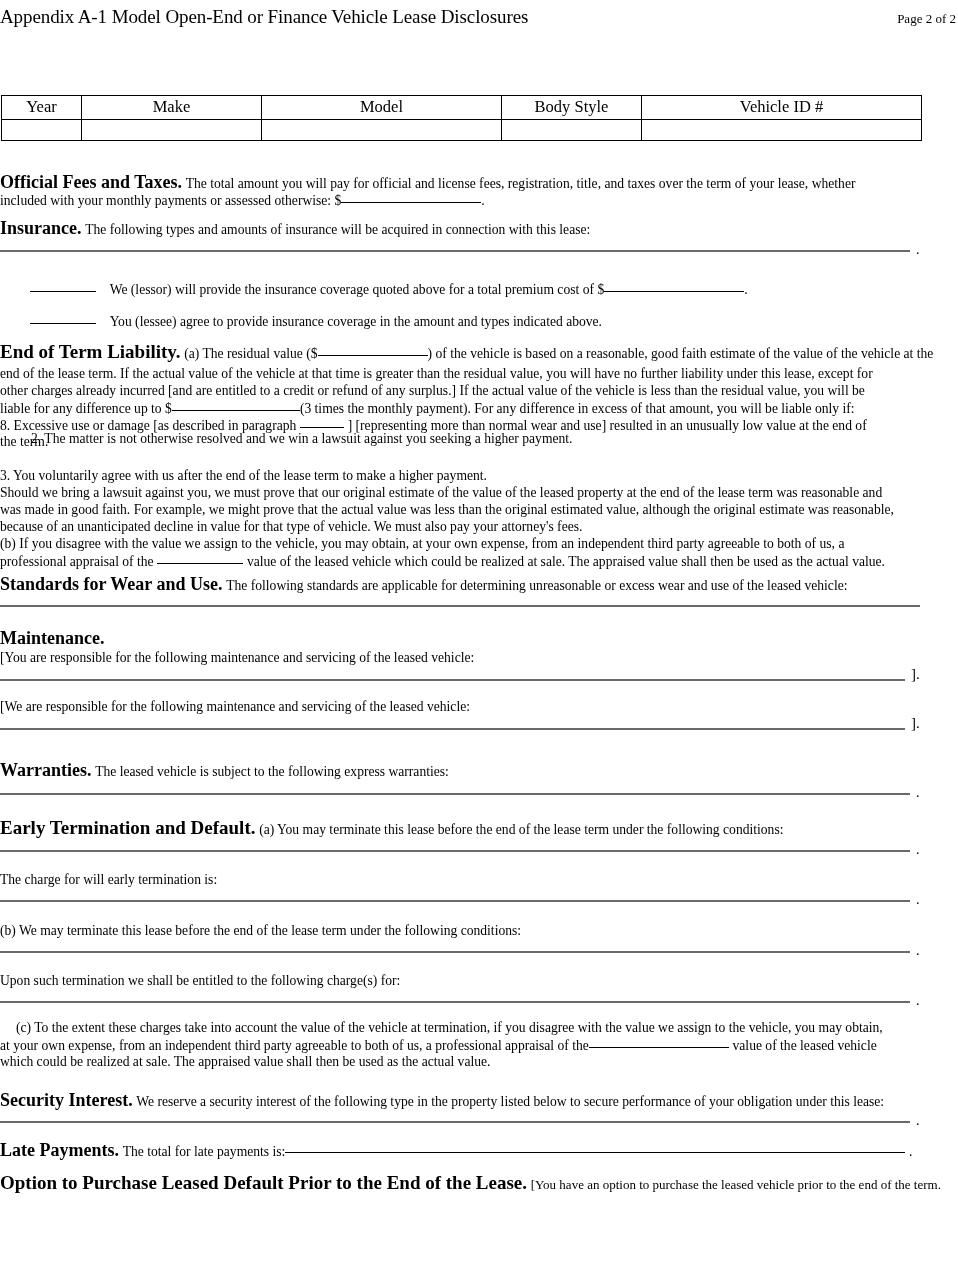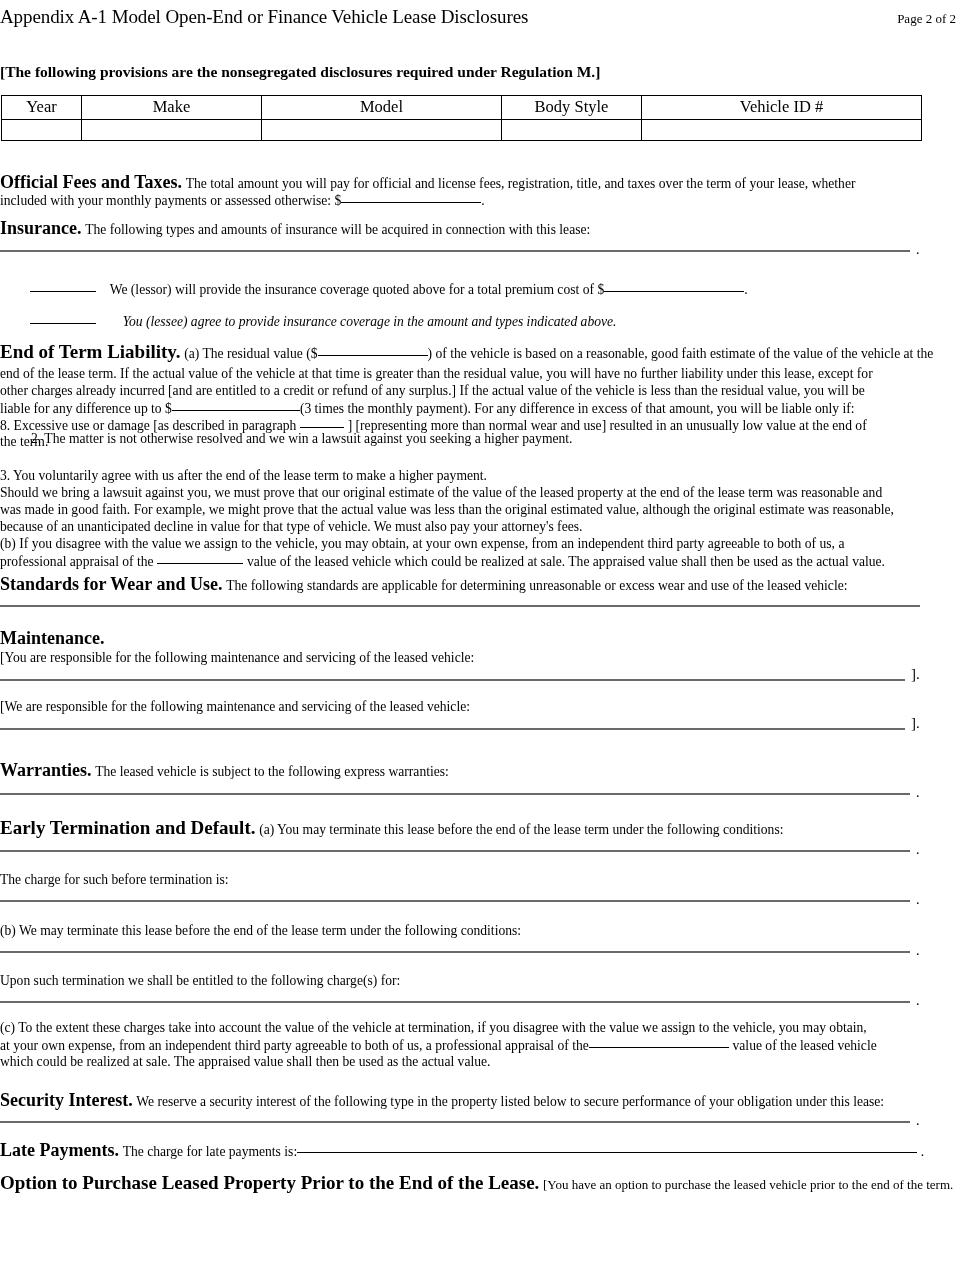--- a/index.html
+++ b/index.html
@@ -161,21 +161,20 @@
 </head>
 <body>
 
 <div class="page">
 
   <div class="doc-header">
     <div class="doc-title">Appendix A-1 Model Open-End or Finance Vehicle Lease Disclosures</div>
     <div class="page-number">Page 2 of 2</div>
   </div>
 
-  <div class="intro-note">[The following provisions are the nonsegregated disclosures required under Regulation M.]</div>
 
   <table class="vehicle-table">
     <colgroup>
       <col class="col-year">
         <col class="col-make">
         <col class="col-model">
         <col class="col-body">
         <col class="col-vin">
     </colgroup>
     <tbody>
@@ -210,21 +209,21 @@
   </div>
   <div class="rule rule-wide" style="top:250px;"></div>
   <div class="rule-dot" style="top:245px; left:916px;">.</div>
 
   <div class="block para" style="top:280px; left:30px;">
     <span class="indent-blank"></span>
     <span class="sm" style="margin-left:10px;">We (lessor) will provide the insurance coverage quoted above for a total premium cost of $</span><span class="blank b-xxl"></span><span class="sm">.</span>
   </div>
   <div class="block para" style="top:312px; left:30px;">
     <span class="indent-blank"></span>
-    <span class="sm" style="margin-left:23px;font-style:italic;">You (lessee) agree to provide insurance coverage in the amount and types indicated above.</span>
+    <span class="sm" style="margin-left:10px;">You (lessee) agree to provide insurance coverage in the amount and types indicated above.</span>
   </div>
 
   <div class="block para" style="top:344px; width:940px;">
     <span class="hd-lg">End of Term Liability.</span>
     <span class="sm">(a) The residual value ($</span><span class="blank b-lg"></span><span class="sm">) of the vehicle is based on a reasonable, good faith estimate of the value of the vehicle at the</span>
   </div>
   <div class="block para sm" style="top:366px; width:940px;">end of the lease term. If the actual value of the vehicle at that time is greater than the residual value, you will have no further liability under this lease, except for</div>
   <div class="block para sm" style="top:383px; width:940px;">other charges already incurred [and are entitled to a credit or refund of any surplus.] If the actual value of the vehicle is less than the residual value, you will be</div>
   <div class="block para" style="top:400px; width:940px;">
     <span class="sm">liable for any difference up to $</span><span class="blank b-xl"></span><span class="sm">(3 times the monthly payment). For any difference in excess of that amount, you will be liable only if:</span>
@@ -265,48 +264,48 @@
   <div class="rule rule-wide" style="top:793px;"></div>
   <div class="rule-dot" style="top:788px; left:916px;">.</div>
 
   <div class="block para" style="top:820px; width:940px;">
     <span class="hd-lg">Early Termination and Default.</span>
     <span class="sm">(a) You may terminate this lease before the end of the lease term under the following conditions:</span>
   </div>
   <div class="rule rule-wide" style="top:850px;"></div>
   <div class="rule-dot" style="top:845px; left:916px;">.</div>
 
-  <div class="block para sm" style="top:872px;">The charge for such before termination is:</div>
+  <div class="block para sm" style="top:872px;">The charge for will early termination is:</div>
   <div class="rule rule-wide" style="top:900px;"></div>
   <div class="rule-dot" style="top:895px; left:916px;">.</div>
 
   <div class="block para sm" style="top:923px; width:940px;">(b) We may terminate this lease before the end of the lease term under the following conditions:</div>
   <div class="rule rule-wide" style="top:951px;"></div>
   <div class="rule-dot" style="top:946px; left:916px;">.</div>
 
   <div class="block para sm" style="top:973px; width:940px;">Upon such termination we shall be entitled to the following charge(s) for:</div>
   <div class="rule rule-wide" style="top:1001px;"></div>
   <div class="rule-dot" style="top:996px; left:916px;">.</div>
 
-  <div class="block para sm" style="top:1020px; width:940px;">(c) To the extent these charges take into account the value of the vehicle at termination, if you disagree with the value we assign to the vehicle, you may obtain,</div>
+  <div class="block para sm" style="top:1020px; width:940px;margin-left:16px;">(c) To the extent these charges take into account the value of the vehicle at termination, if you disagree with the value we assign to the vehicle, you may obtain,</div>
   <div class="block para" style="top:1037px; width:940px;">
     <span class="sm">at your own expense, from an independent third party agreeable to both of us, a professional appraisal of the</span><span class="blank b-xxl"></span> <span class="sm">value of the leased vehicle</span>
   </div>
   <div class="block para sm" style="top:1054px; width:940px;">which could be realized at sale. The appraised value shall then be used as the actual value.</div>
 
   <div class="block para" style="top:1092px; width:940px;">
     <span class="hd-md">Security Interest.</span>
     <span class="sm">We reserve a security interest of the following type in the property listed below to secure performance of your obligation under this lease:</span>
   </div>
   <div class="rule rule-wide" style="top:1121px;"></div>
   <div class="rule-dot" style="top:1116px; left:916px;">.</div>
 
   <div class="block para" style="top:1142px; width:950px;">
     <span class="hd-md">Late Payments.</span>
-    <span class="sm">The charge for late payments is:</span><span class="lp-line"></span> <span class="sm">.</span>
+    <span class="sm">The total for late payments is:</span><span class="lp-line"></span> <span class="sm">.</span>
   </div>
 
   <div class="block para" style="top:1175px; width:955px;">
-    <span class="hd-lg">Option to Purchase Leased Property Prior to the End of the Lease.</span>
+    <span class="hd-lg">Option to Purchase Leased Default Prior to the End of the Lease.</span>
     <span class="xs">[You have an option to purchase the leased vehicle prior to the end of the term.</span>
   </div>
 
 </div>
 
 </body></html>

